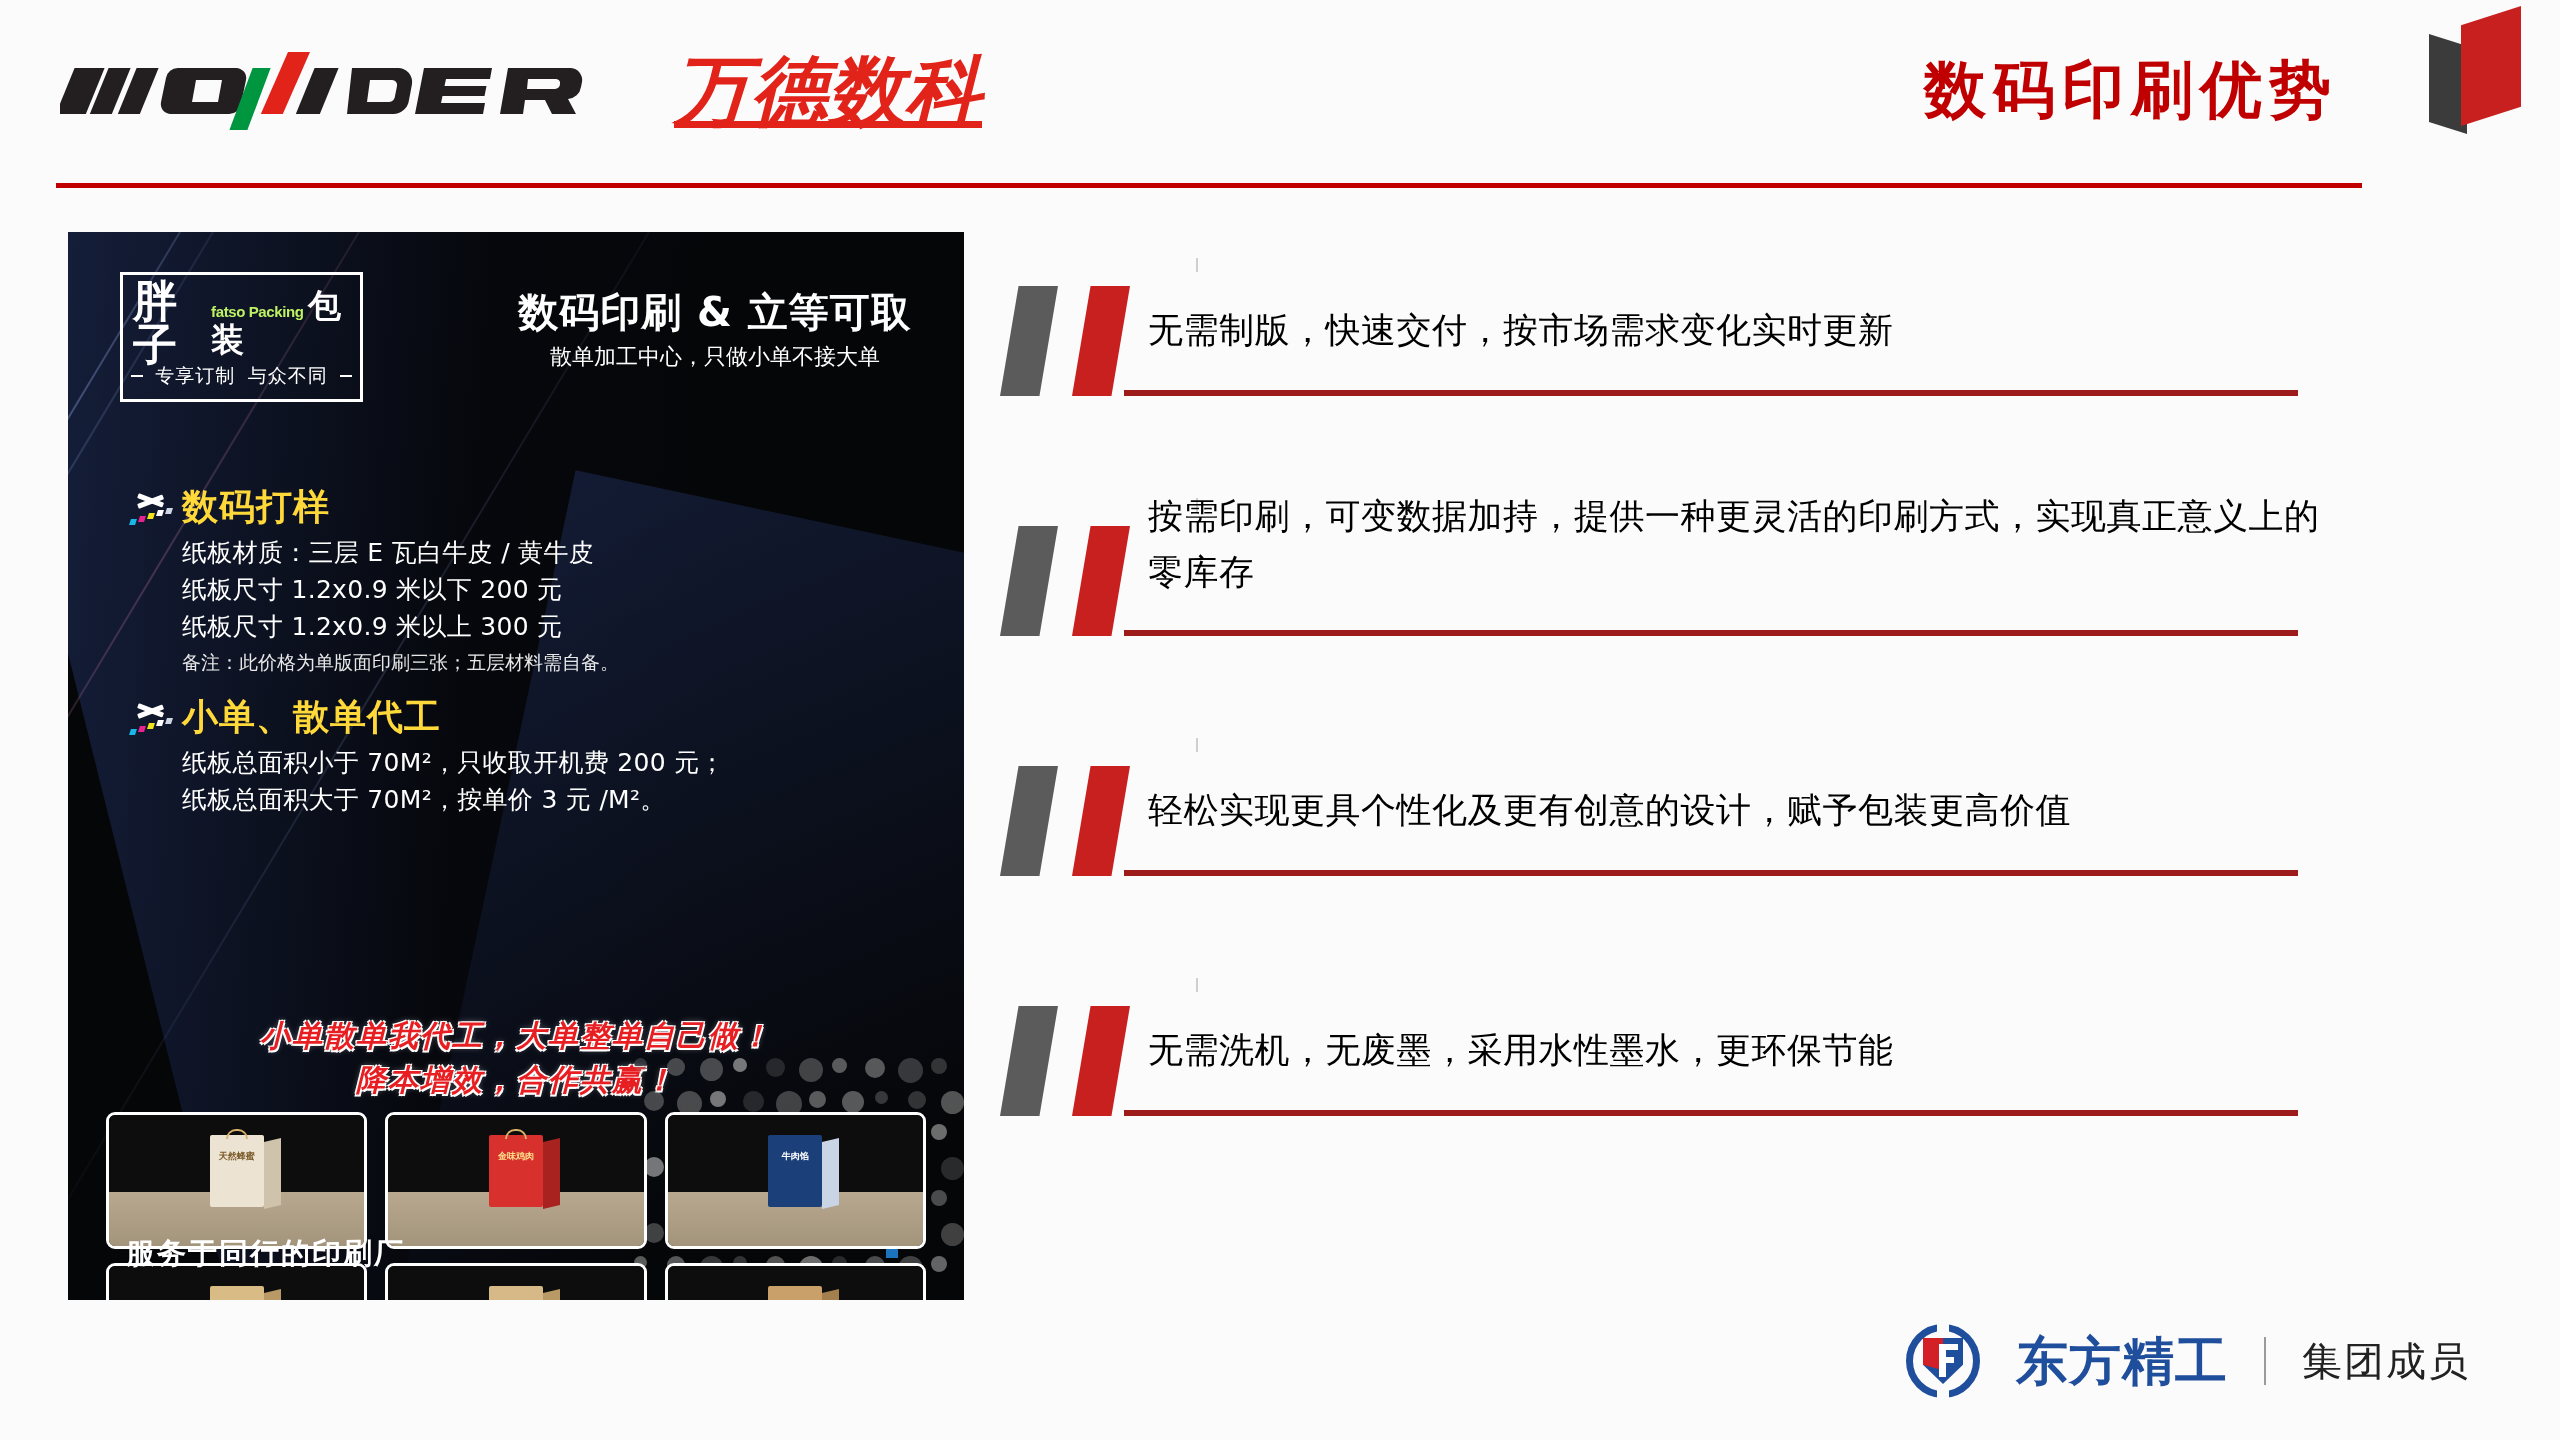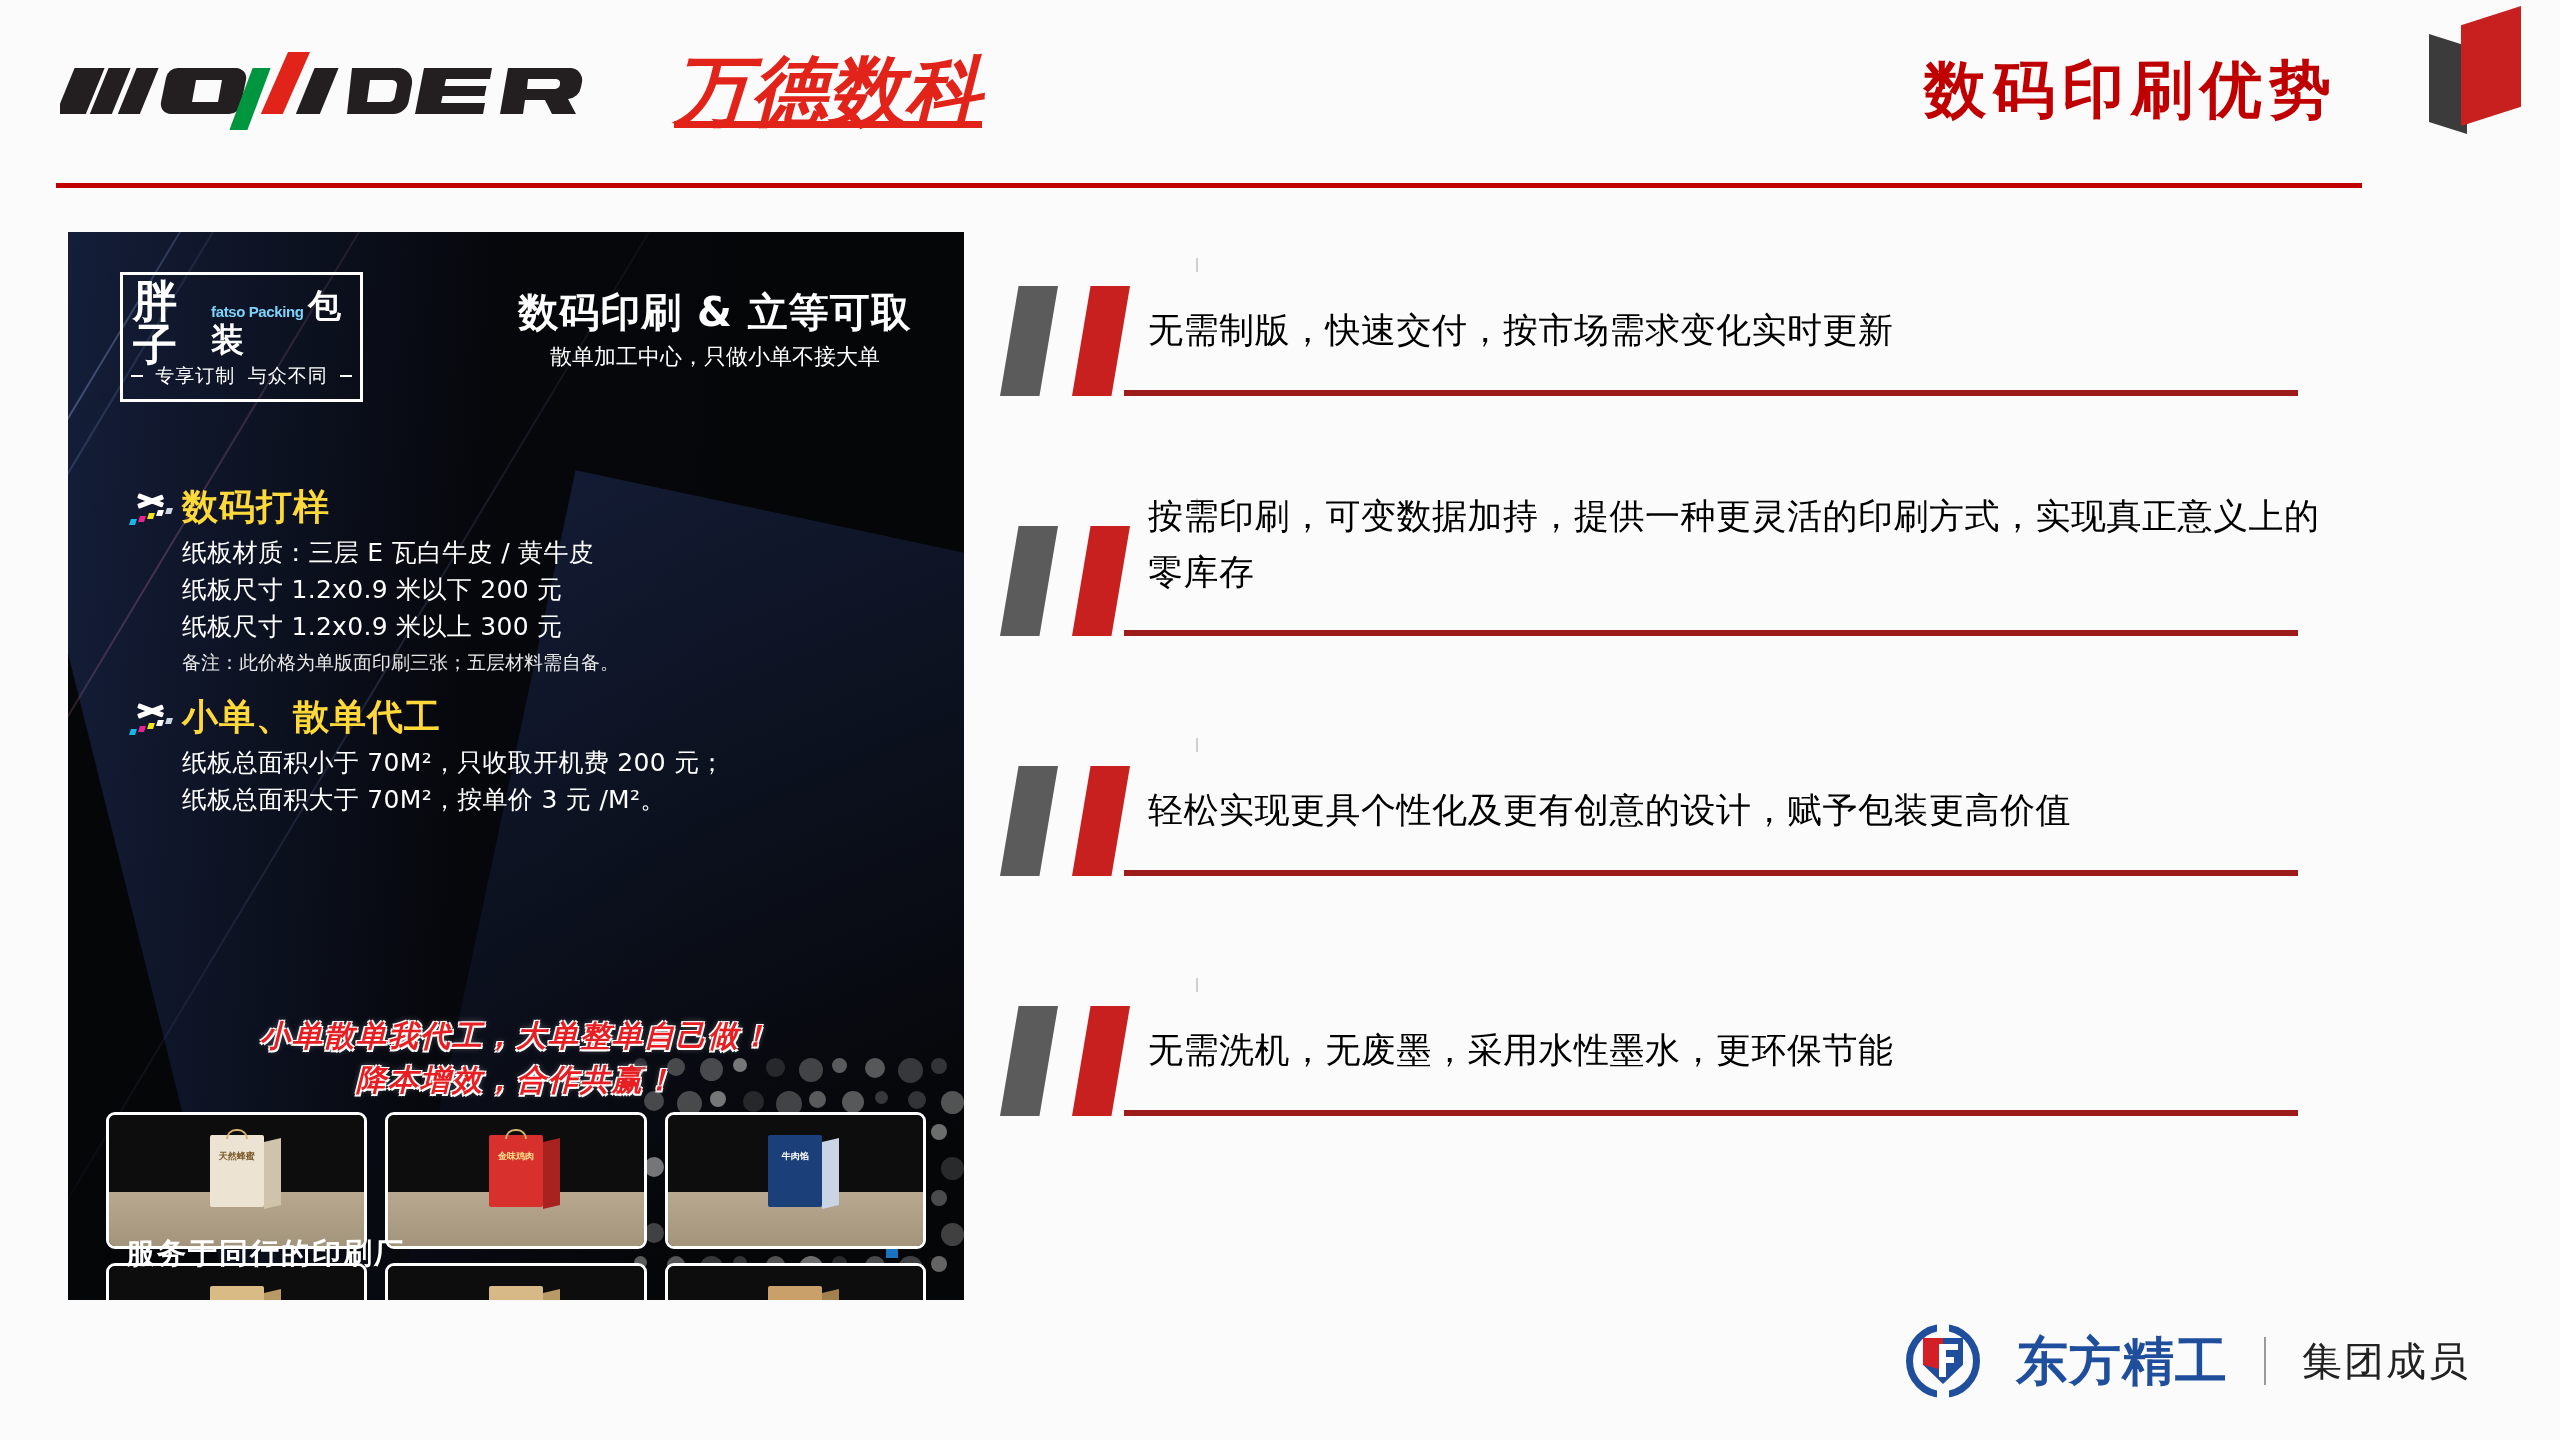--- a/index.html
+++ b/index.html
@@ -77,21 +77,21 @@
     position:absolute; left:52px; top:40px; width:243px; height:130px;
     border:3px solid #ffffff; display:block;
   }
   #poster-logo .pl-top { display:flex; align-items:center; padding:9px 9px 0 10px; height:86px; }
   #poster-logo .pl-cn {
     font-size:44px; font-weight:bold; color:#fff; line-height:44px;
     font-family:"DejaVu Sans","Liberation Sans",sans-serif; letter-spacing:-2px;
   }
   #poster-logo .pl-right { margin-left:5px; }
   #poster-logo .pl-en {
-    font-size:15px; color:#7dd3fc; font-weight:bold; letter-spacing:-.4px; line-height:16px;
+    font-size:15px; color:#bef264; font-weight:bold; letter-spacing:-.4px; line-height:16px;
     font-family:"Liberation Sans",sans-serif;
   }
   #poster-logo .pl-cn2 {
     font-size:33px; font-weight:bold; color:#fff; line-height:34px;
     font-family:"DejaVu Sans","Liberation Sans",sans-serif; letter-spacing:-1px;
   }
   #poster-logo .pl-bottom {
     display:flex; justify-content:space-between; align-items:center;
     padding:0 8px; margin-top:2px;
   }

